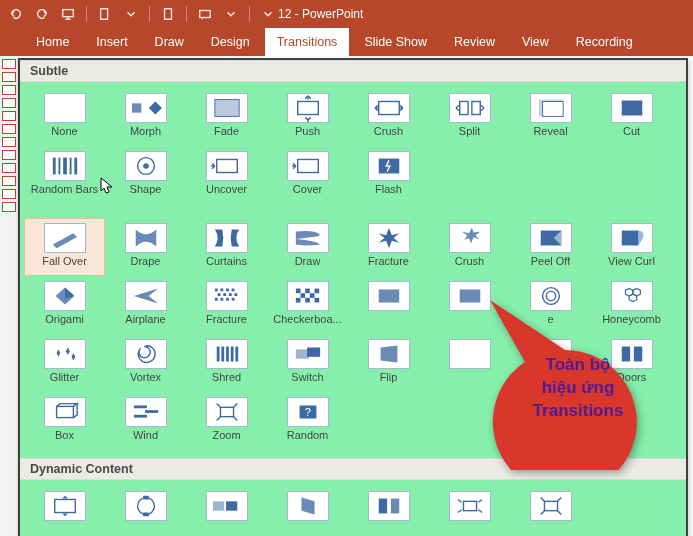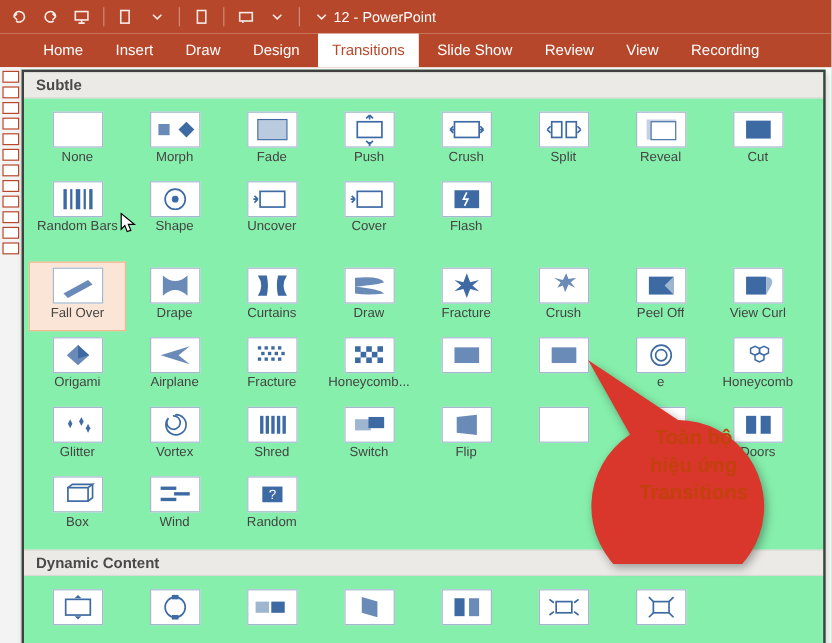--- a/index.html
+++ b/index.html
@@ -43,21 +43,21 @@
   }
   .slide-thumb { width:14px; height:10px; background:#fff; border:1px solid #b7472a; margin:3px auto; }
 
   .callout {
     position:absolute; left:470px; top:290px; width:190px; height:180px;
     pointer-events:none;
   }
   .callout svg { width:100%; height:100%; filter: drop-shadow(2px 3px 4px rgba(0,0,0,.35)); }
   .callout-text {
     position:absolute; left:38px; top:64px; width:140px;
-    color:#c2410c; font-size:17px; font-weight:600; text-align:center; line-height:1.35;
+    color:#4c1d95; font-size:17px; font-weight:600; text-align:center; line-height:1.35;
   }
 
   .cursor { position:absolute; left:100px; top:177px; width:14px; height:18px; pointer-events:none; z-index:50; }
 </style>
 </head>
 <body>
 
 <div class="titlebar">
   <div class="qat">
     <div class="qat-btn">
@@ -378,21 +378,21 @@
               <rect x="18" y="7" width="5" height="5"></rect>
               <rect x="28" y="7" width="5" height="5"></rect>
               <rect x="13" y="12" width="5" height="5"></rect>
               <rect x="23" y="12" width="5" height="5"></rect>
               <rect x="8" y="17" width="5" height="5"></rect>
               <rect x="18" y="17" width="5" height="5"></rect>
               <rect x="28" y="17" width="5" height="5"></rect>
             </g>
           </svg>
         </div>
-        <div class="label">Honeycomb...</div>
+        <div class="label">Checkerboa...</div>
       </div>
     <div class="item">
         <div class="thumb">
           <svg class="ic" viewBox="0 0 42 30">
             <rect x="10" y="8" width="22" height="14" fill="#6a8bb8"></rect>
           </svg>
         </div>
         <div class="label"></div>
       </div>
     <div class="item">
@@ -505,20 +505,29 @@
         <div class="thumb">
           <svg class="ic" viewBox="0 0 42 30">
             <g fill="#3d6aa3">
               <rect x="8" y="8" width="14" height="3"></rect>
               <rect x="20" y="13" width="14" height="3"></rect>
               <rect x="8" y="18" width="14" height="3"></rect>
             </g>
           </svg>
         </div>
         <div class="label">Wind</div>
+      </div>
+    <div class="item">
+        <div class="thumb">
+          <svg class="ic" viewBox="0 0 42 30">
+            <rect x="14" y="10" width="14" height="10" fill="none" stroke="#3d6aa3" stroke-width="1.5"></rect>
+            <path d="M10 6l4 4M32 6l-4 4M10 24l4-4M32 24l-4-4" stroke="#3d6aa3" stroke-width="1.5"></path>
+          </svg>
+        </div>
+        <div class="label">Zoom</div>
       </div>
     <div class="item">
         <div class="thumb">
           <svg class="ic" viewBox="0 0 42 30">
             <rect x="12" y="8" width="18" height="14" fill="#3d6aa3"></rect>
             <text x="21" y="19" font-size="12" fill="#fff" text-anchor="middle">?</text>
           </svg>
         </div>
         <div class="label">Random</div>
       </div>

